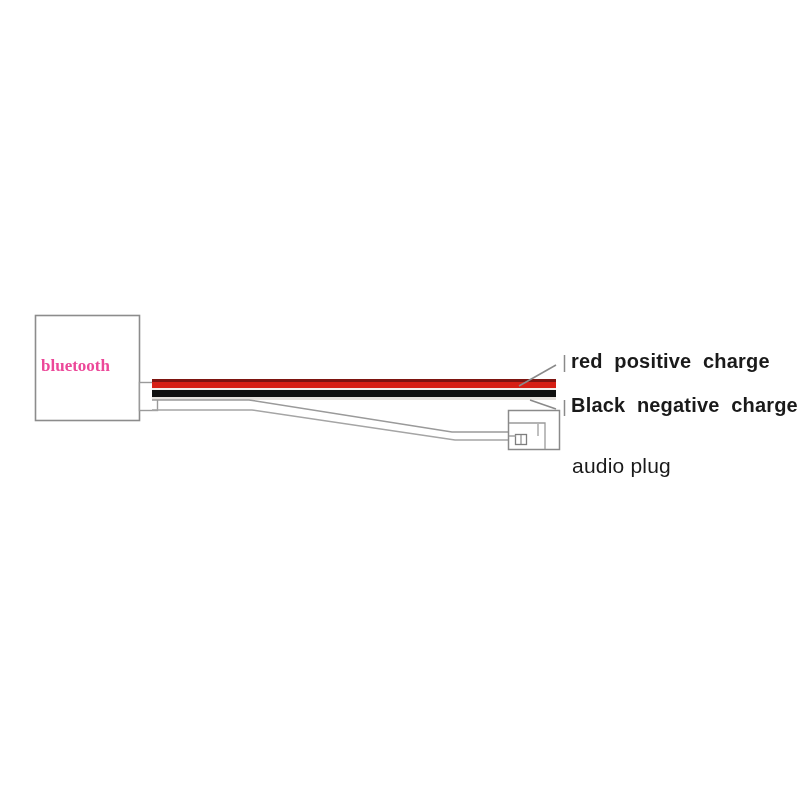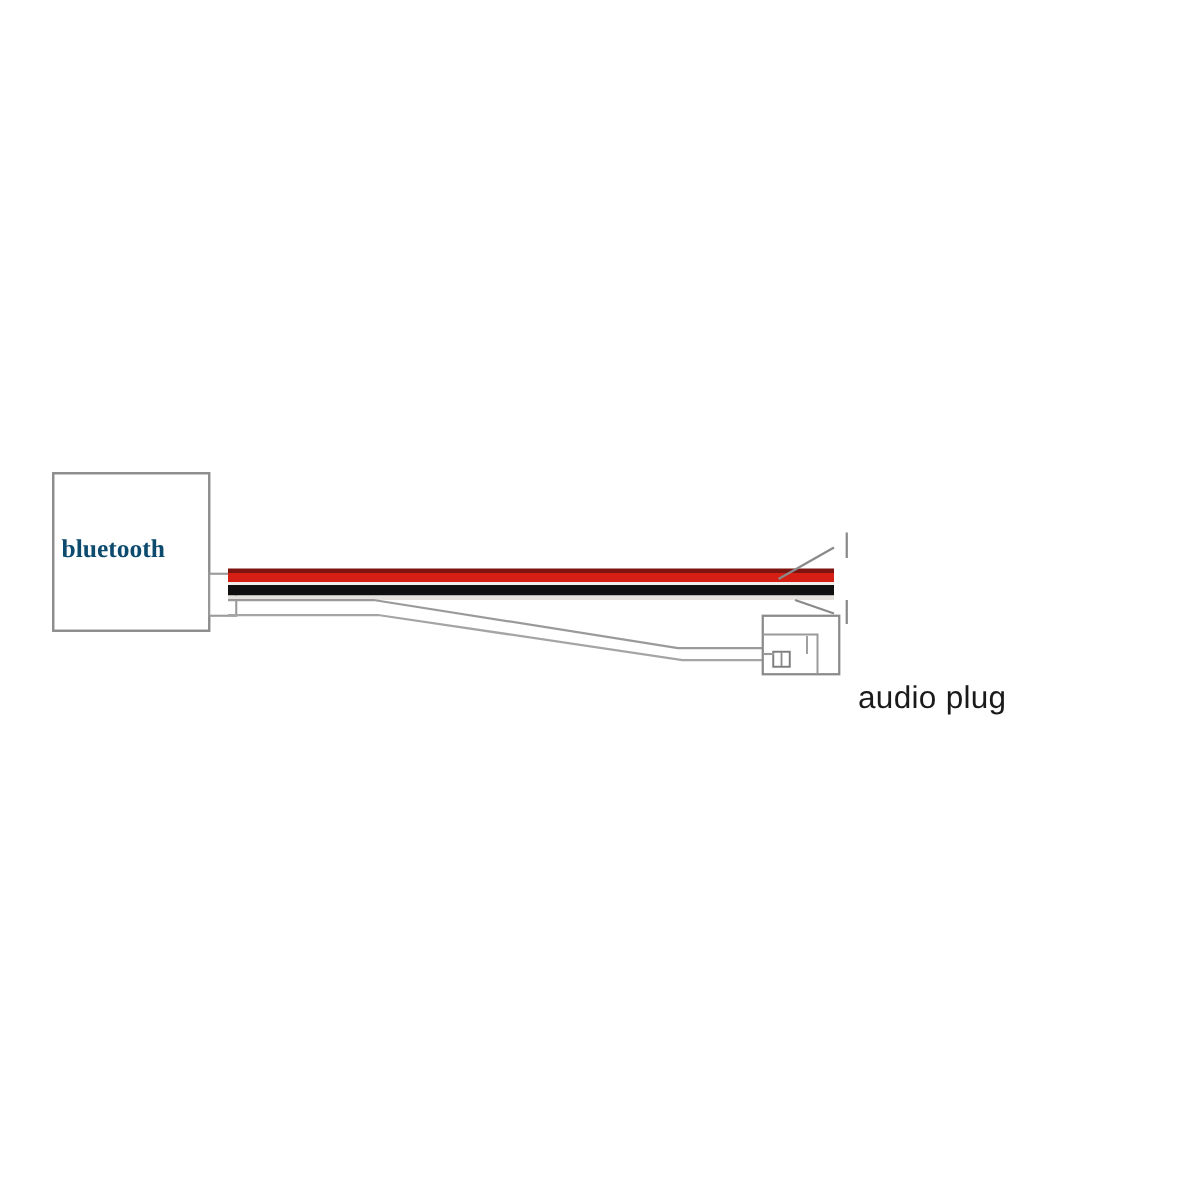--- a/index.html
+++ b/index.html
@@ -39,21 +39,21 @@
     font-weight: normal;
     font-size: 21px;
     letter-spacing: 0.2px;
     margin-left: 29px;
   }
   .module-label {
     position: absolute;
     font-family: "Liberation Serif", serif;
     font-weight: bold;
     font-size: 17px;
-    color: #0c4a6e;
+    color: #ec4899;
     white-space: pre;
     line-height: 1;
   }
   #label-red-positive { left: 571px; top: 351px; }
   #label-black-negative { left: 571px; top: 395px; }
   #label-audio-plug { left: 543px; top: 455px; }
   #label-bluetooth { left: 41px; top: 357px; }
 </style>
 </head>
 <body>
@@ -95,17 +95,19 @@
     <path d="M 519 386 L 556 365" fill="none" stroke="#8a8a8a" stroke-width="1.5"></path>
     <line x1="564.5" y1="355" x2="564.5" y2="372" stroke="#8a8a8a" stroke-width="1.5"></line>
 
     <path d="M 530 400 L 556 409" fill="none" stroke="#8a8a8a" stroke-width="1.5"></path>
     <line x1="564.5" y1="400" x2="564.5" y2="416" stroke="#8a8a8a" stroke-width="1.5"></line>
 
   </svg>
 
   <div class="module-label" id="label-bluetooth">bluetooth</div>
 
+  <div class="label-text label-bold" id="label-red-positive">red  positive  charge</div>
 
+  <div class="label-text label-bold" id="label-black-negative">Black  negative  charge</div>
 
   <div class="label-text label-regular" id="label-audio-plug">audio plug</div>
 
 </div>
 
 </body></html>

